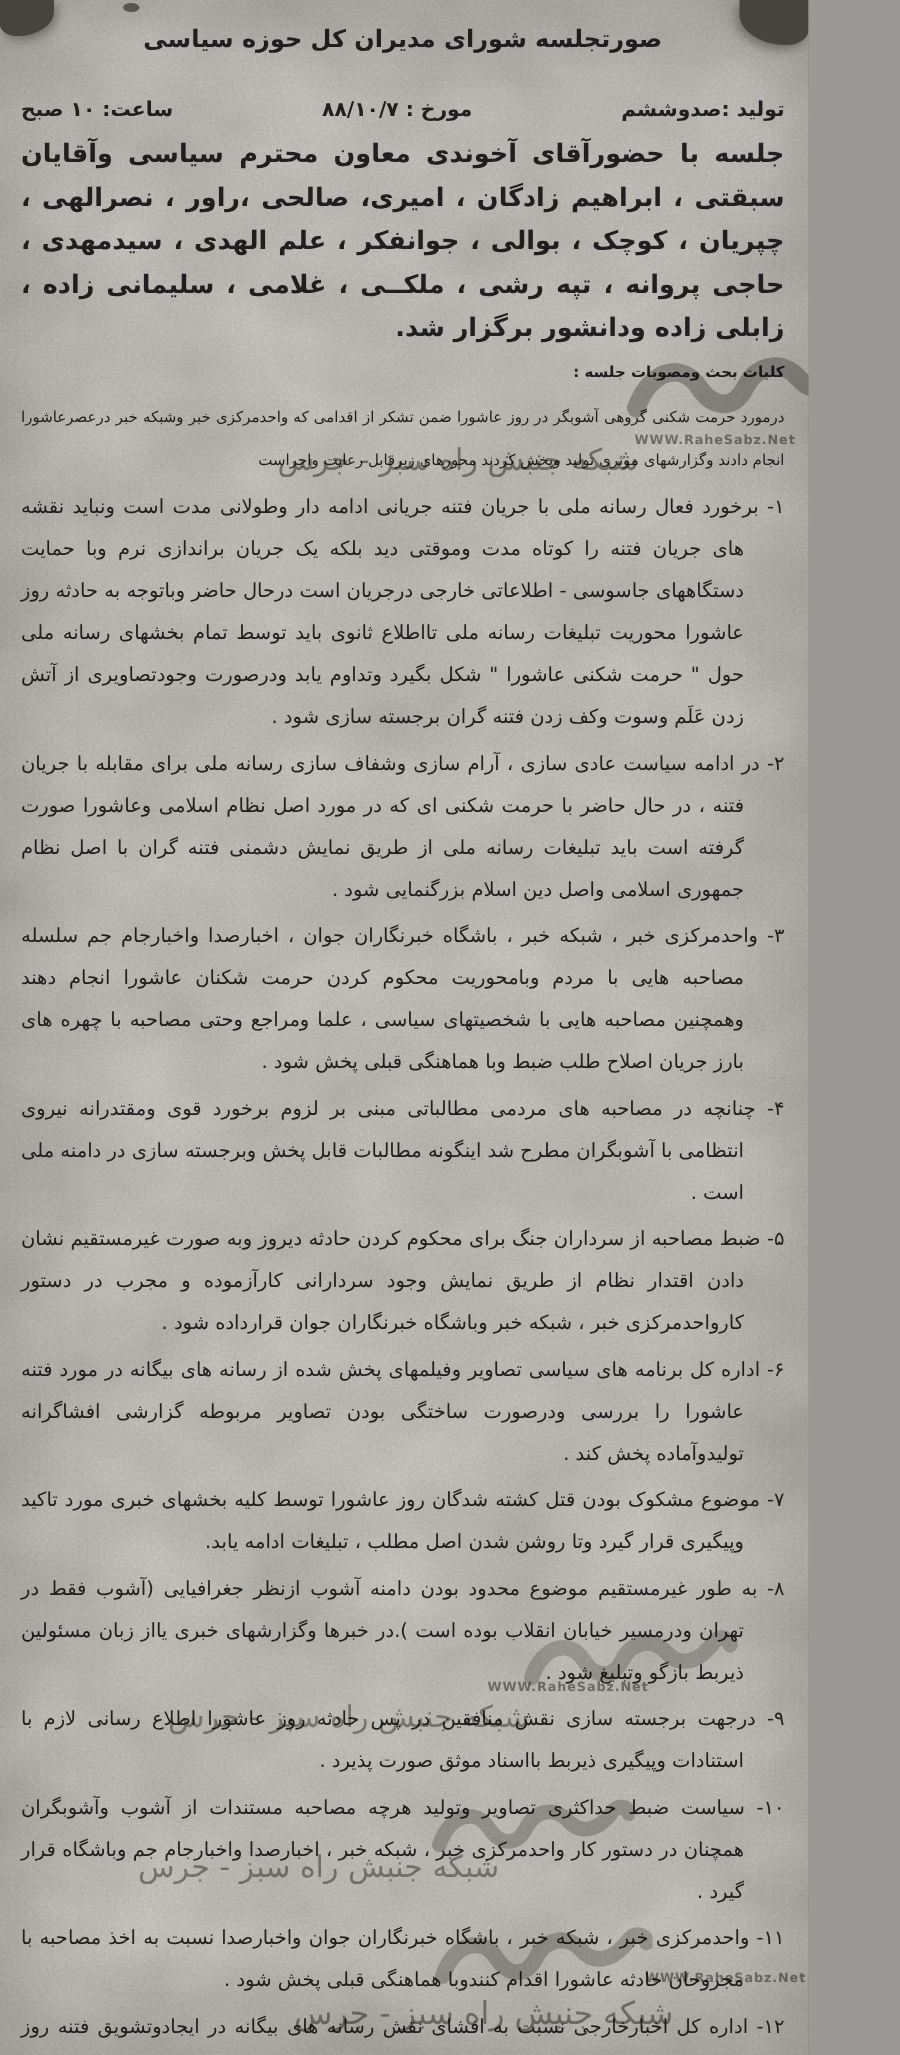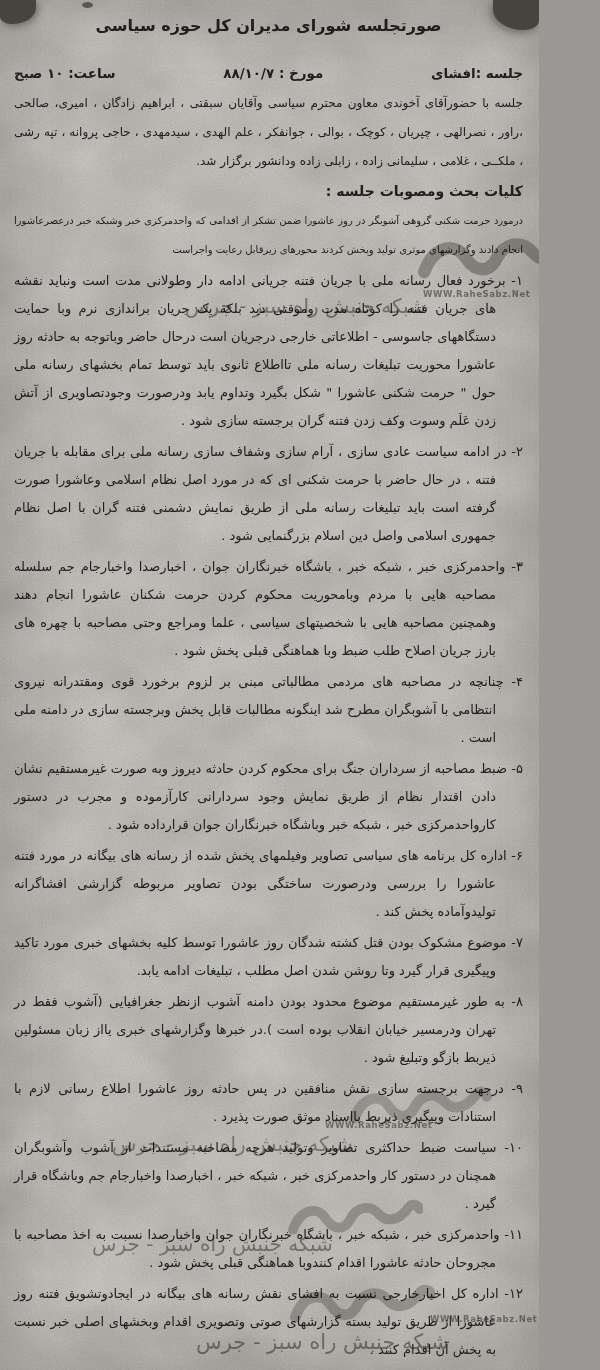--- a/index.html
+++ b/index.html
@@ -9,22 +9,22 @@
     position:relative; width:539px; height:1370px; overflow:hidden;
     background:var(--paper);
     box-shadow:inset 0 0 70px rgba(55,53,48,.28);
     font-family:"DejaVu Sans", sans-serif;
     color:var(--ink);
   }
   .content{ position:relative; z-index:1; direction:rtl; padding:16px 16px 0 14px; }
   .title{ text-align:center; font-size:16px; font-weight:bold; margin-bottom:30px; }
   .meta{ display:flex; justify-content:space-between; align-items:baseline;
          font-weight:bold; font-size:13.5px; margin-bottom:8px; }
-  .attendees{ font-weight:normal; font-size:12px; line-height:29px; text-align:justify; }
-  .heading{ font-weight:bold; font-size:14px; line-height:30px;text-align:right; }
+  .attendees{ font-weight:bold; font-size:17px; line-height:29px; text-align:justify; }
+  .heading{ font-weight:bold; font-size:10px; line-height:30px;text-align:right; }
   .intro-line{ font-size:12.8px; line-height:27px; padding-right:30px; }
   .para{ font-size:10px; line-height:29px; text-align:justify; }
   .items{ margin-top:3px; }
   .item{ font-size:13px; line-height:28px; text-align:justify;
          padding-right:27px; text-indent:-27px; margin-bottom:3px; }
   .wm{ position:absolute; z-index:2; color:var(--wm); pointer-events:none; mix-blend-mode:multiply; }
   .wm-text{ font-weight:normal; font-size:20px; white-space:nowrap; opacity:.82; }
   .wm-text.big{ font-size:21px; }
   .wm-url{ font-size:8.5px; letter-spacing:.6px; opacity:.85; font-weight:bold; }
   .swirl{ position:absolute; z-index:2; pointer-events:none; mix-blend-mode:multiply; }
@@ -38,21 +38,21 @@
 </style>
 </head>
 <body>
 
 <div class="page">
 
   <div class="content">
     <div class="title">صورتجلسه شورای مدیران کل حوزه سیاسی</div>
 
     <div class="meta">
-      <span>جلسه :افشای</span>
+      <span>تولید :صدوششم</span>
       <span>مورخ : ۸۸/۱۰/۷</span>
       <span>ساعت: ۱۰ صبح</span>
     </div>
 
     <p class="attendees">جلسه با حضورآقای آخوندی معاون محترم سیاسی وآقایان سبقتی ، ابراهیم زادگان ، امیری، صالحی ،راور ، نصرالهی ، چپریان ، کوچک ، بوالی ، جوانفکر ، علم الهدی ، سیدمهدی ، حاجی پروانه ، تپه رشی ، ملکــی ، غلامی ، سلیمانی زاده ، زابلی زاده ودانشور برگزار شد.</p>
 
     <div class="heading">کلیات بحث ومصوبات جلسه :</div>
 
 
     <p class="para">درمورد حرمت شکنی گروهی آشوبگر در روز عاشورا ضمن تشکر از اقدامی که واحدمرکزی خبر وشبکه خبر درعصرعاشورا انجام دادند وگزارشهای موثری تولید وپخش کردند محورهای زیرقابل رعایت واجراست</p>

